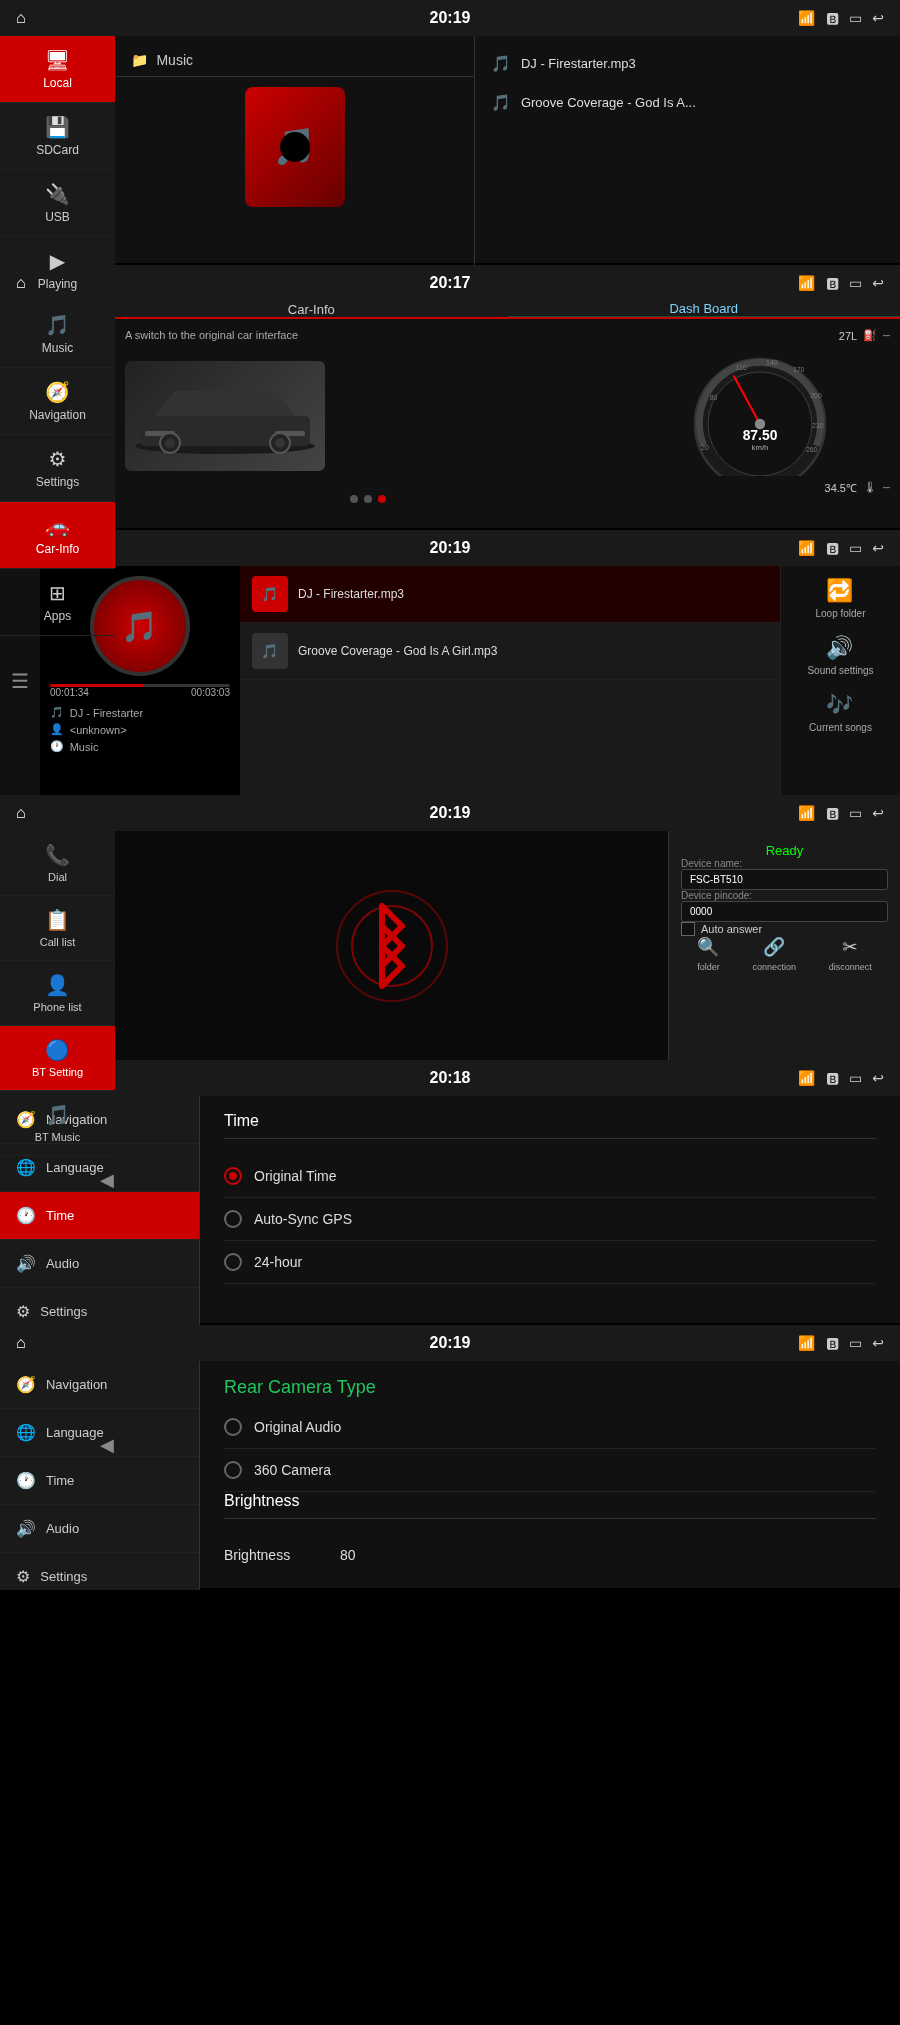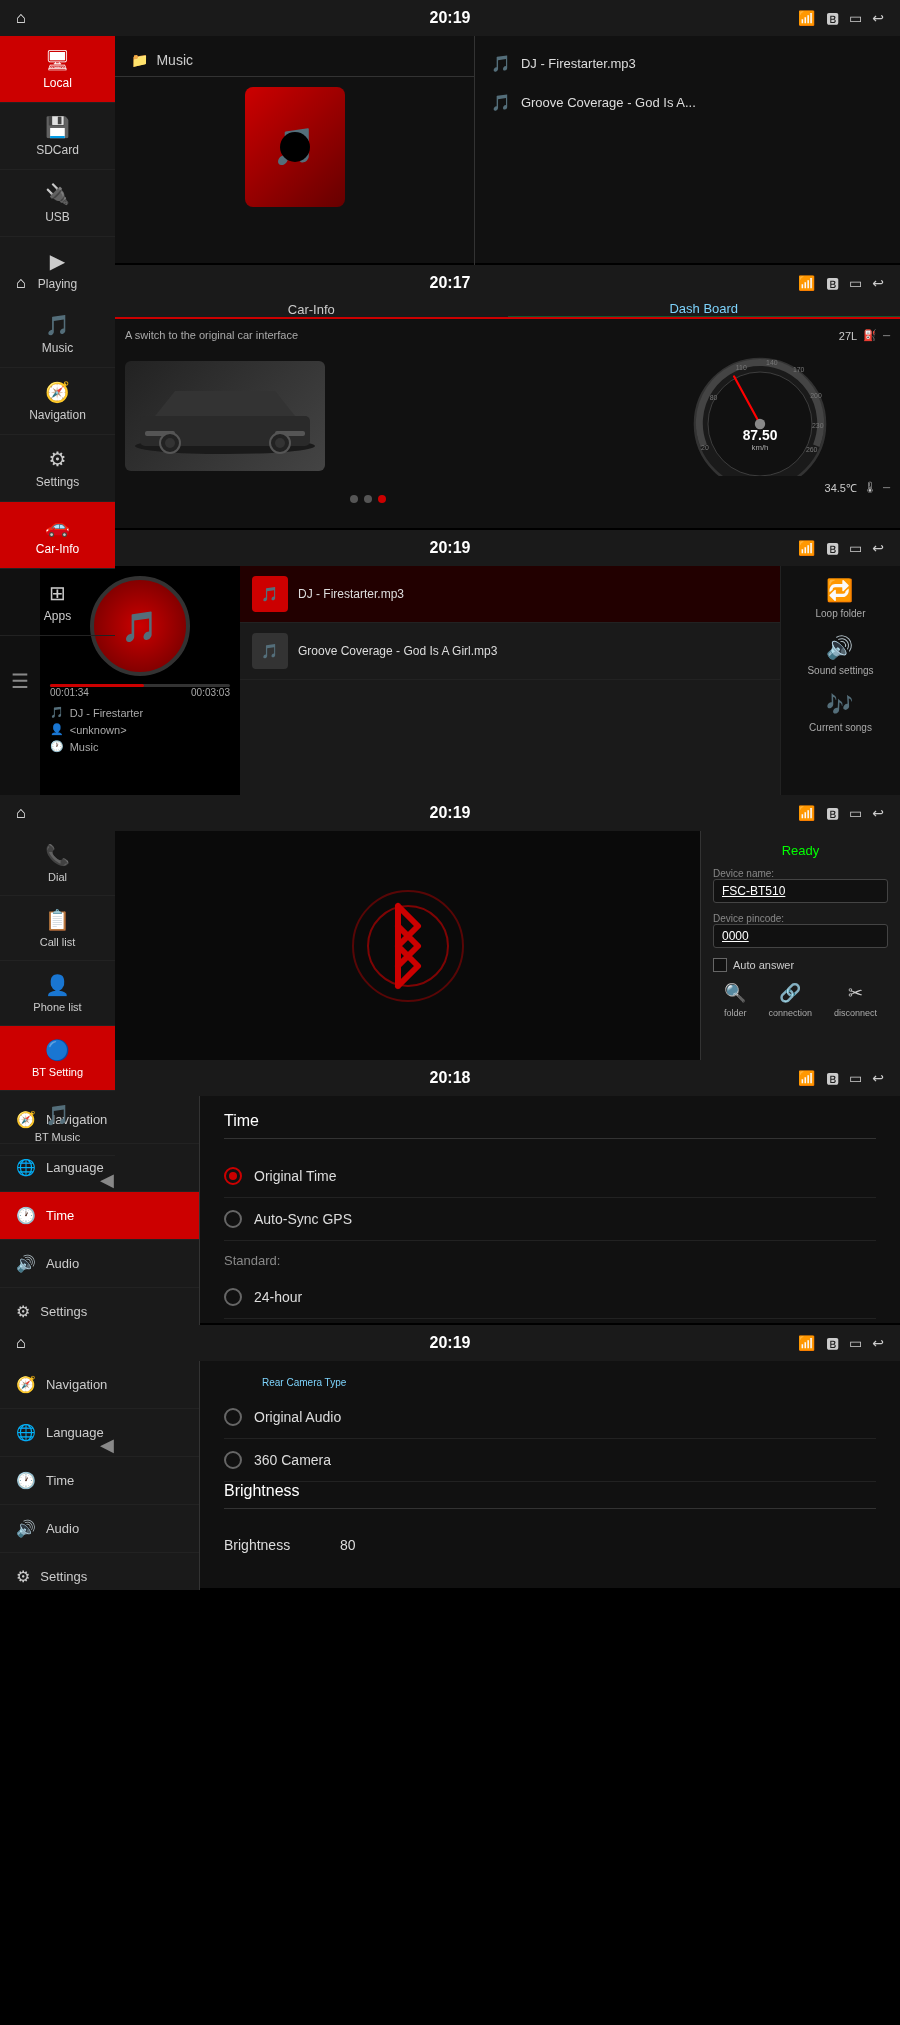--- a/index.html
+++ b/index.html
@@ -346,46 +346,44 @@
     }
     .bt-center {
       flex: 1;
       display: flex;
       align-items: center;
       justify-content: center;
       background: #0a0a0a;
       position: relative;
     }
     .bt-right {
-      width: 200px;
+      width: 232px;
       background: #1a1a1a;
       padding: 12px;
       display: flex;
       flex-direction: column;
-      gap: 10px;
       border-left: 1px solid #333;
       font-size: 11px;
     }
     .bt-status {
       text-align: center;
       font-size: 13px;
       color: #0f0;
     }
     .bt-field-label {
       color: #888;
       font-size: 10px;
     }
     .bt-field-value {
       background: #111;
       border: 1px solid #444;
       padding: 4px 8px;
-      font-size: 12px;
+      font-size: 10px;
       color: #fff;
       border-radius: 3px;
-      text-decoration: underline;
     }
     .bt-checkbox-row {
       display: flex;
       align-items: center;
       gap: 6px;
       font-size: 11px;
       color: #ccc;
     }
     .bt-checkbox {
       width: 14px;
@@ -488,24 +486,23 @@
     
     #panel6 {
       height: 265px;
     }
     .settings-right-scroll {
       flex: 1;
       padding: 16px 24px;
       overflow-y: auto;
     }
     .section-heading {
-      font-size: 10px;
-      color: #7dd3fc;
+      font-size: 18px;
+      color: #22c55e;
       margin-bottom: 8px;
-      margin-left: 38px;
     }
     .brightness-row {
       display: flex;
       align-items: center;
       gap: 16px;
       padding: 12px 0;
     }
     .brightness-label {
       font-size: 14px;
       color: #ddd;
@@ -883,21 +880,20 @@
     <div class="settings-right">
       <div class="settings-section-title">Time</div>
       <div class="radio-option">
         <div class="radio-dot selected"></div>
         <span>Original Time</span>
       </div>
       <div class="radio-option">
         <div class="radio-dot"></div>
         <span>Auto-Sync GPS</span>
       </div>
-      <div class="standard-label">Standard:</div>
       <div class="radio-option">
         <div class="radio-dot"></div>
         <span>24-hour</span>
       </div>
     </div>
   </div>
 </div>
 
 <div class="panel" id="panel6">
   <div class="status-bar">

